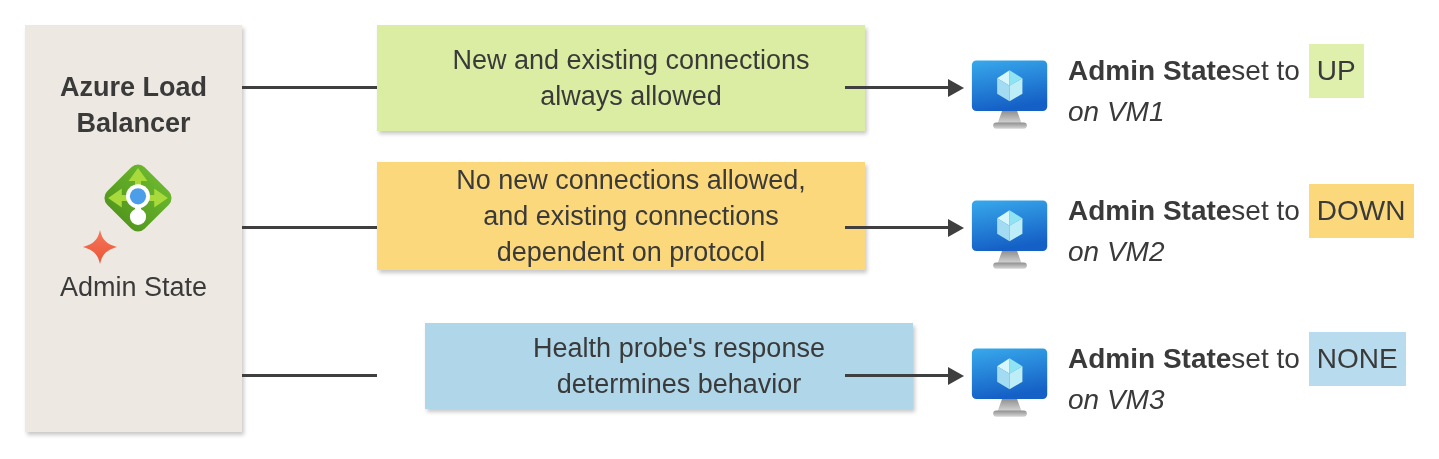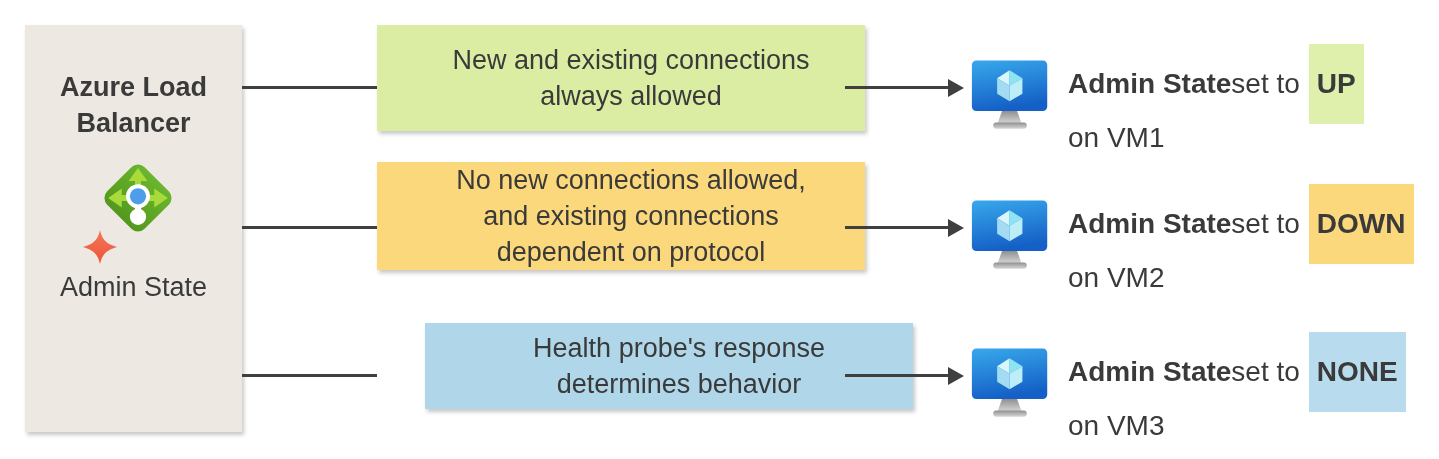--- a/index.html
+++ b/index.html
@@ -53,24 +53,24 @@
 
   
   .vm-icon{position:absolute;left:971px;width:78px;height:80px;}
 
   
   .vm-text{position:absolute;left:1068px;width:372px;font-size:28px;line-height:40px;color:#3a3a3a;}
   .vm-text .line1{white-space:nowrap;}
   .admin-bold{font-weight:700;}
   .set-to{margin-right:9px;font-weight:400;}
   .state-chip{
-    display:inline-block;font-weight:700;
-    padding:20px 8px;margin:-6px 0;
-  }
-  .vm-name{font-weight:400;}
+    display:inline-block;font-weight:400;
+    padding:7px 8px;margin:-6px 0;
+  }
+  .vm-name{font-weight:400;font-style:italic;}
 </style>
 </head>
 <body>
 
 <div class="canvas">
 
   <div class="lb-panel">
     <div class="lb-title">Azure Load Balancer</div>
     <div class="lb-icon-wrap">
       <svg class="lb-diamond" viewBox="0 0 96 96">

